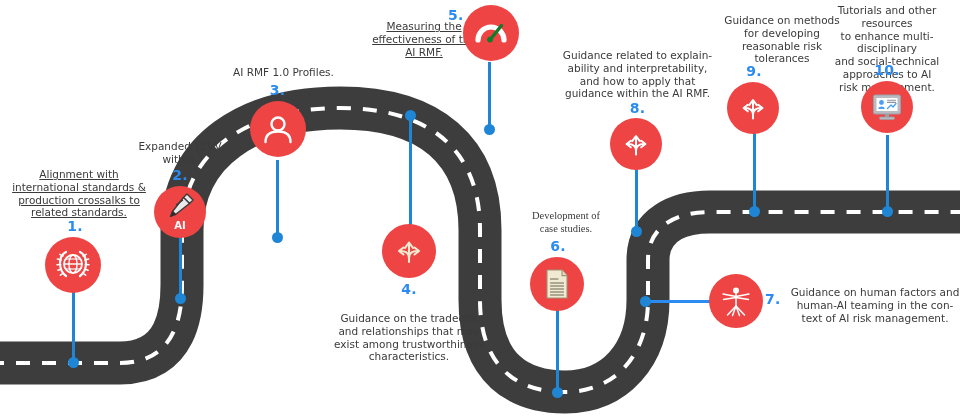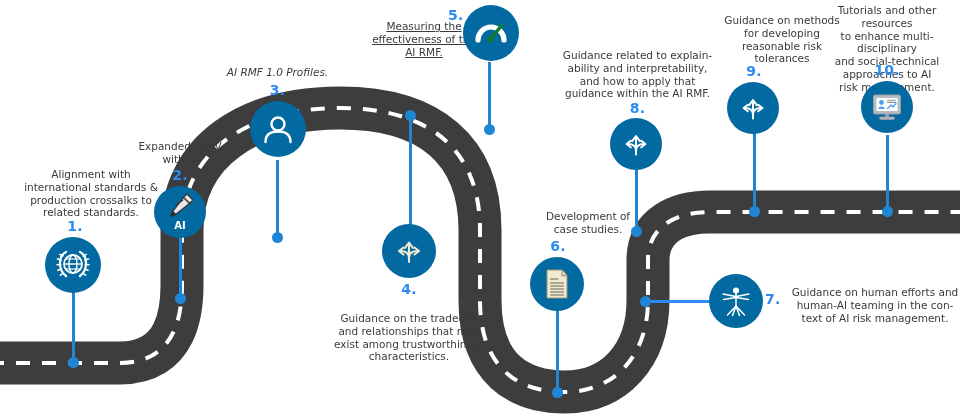--- a/index.html
+++ b/index.html
@@ -23,21 +23,21 @@
     top: 0;
     width: 960px;
     height: 419px;
   }
   .milestone {
     position: absolute;
   }
   .badge {
     position: absolute;
     border-radius: 50%;
-    background: #0369a1;
+    background: #ef4444;
     display: flex;
     align-items: center;
     justify-content: center;
     text-decoration: underline;
   }
   .badge svg { display: block; }
   .num {
     position: absolute;
     color: #2b8bf0;
     font-weight: bold;
@@ -133,21 +133,21 @@
   <div class="stem" style="left:635px; top:166px; height:66px;"></div>
   <div class="dot" style="left:631px; top:226px;"></div>
 
   <div class="stem" style="left:753px; top:132px; height:82px;"></div>
   <div class="dot" style="left:749px; top:206px;"></div>
 
   <div class="stem" style="left:886px; top:135px; height:80px;"></div>
   <div class="dot" style="left:882px; top:206px;"></div>
 
   <div class="milestone">
-    <div class="caption" style="left:16px; top:168px; width:150px;">Alignment with
+    <div class="caption" style="left:4px; top:168px; width:150px;text-decoration:underline;">Alignment with
 international standards &amp;
 production crossalks to
 related standards.</div>
     <div class="num" style="left:0px; top:218px; width:150px;">1.</div>
     <div class="badge" style="left:45px; top:237px; width:56px; height:56px;">
       <span>
         <svg width="38" height="38" viewBox="0 0 38 38">
           <circle cx="19" cy="18" r="9" fill="none" stroke="#ffffff" stroke-width="1.8"></circle>
           <ellipse cx="19" cy="18" rx="4" ry="9" fill="none" stroke="#ffffff" stroke-width="1.4"></ellipse>
           <line x1="10" y1="18" x2="28" y2="18" stroke="#ffffff" stroke-width="1.4"></line>
@@ -173,21 +173,21 @@
           <path d="M18.5 5.5 l6 6 -14 11 -3 -3 z" fill="#e9e9e9" stroke="#3a3a3a" stroke-width="1.4" stroke-linejoin="round"></path>
           <path d="M7.5 19.5 l3 3 -5 2 z" fill="#2e2e2e" stroke="#2e2e2e" stroke-width="1.2" stroke-linejoin="round"></path>
           <line x1="11" y1="13" x2="18" y2="8" stroke="#3a3a3a" stroke-width="1.2"></line>
         </svg>
       </span>
       <span class="ai-label">AI</span>
     </div>
   </div>
 
   <div class="milestone">
-    <div class="caption" style="left:205px; top:66px; width:145px;font-style:italic;">AI RMF 1.0 Profiles.</div>
+    <div class="caption" style="left:211px; top:66px; width:145px;">AI RMF 1.0 Profiles.</div>
     <div class="num" style="left:205px; top:82px; width:145px;">3.</div>
     <div class="badge" style="left:250px; top:101px; width:56px; height:56px;">
       <span>
         <svg width="36" height="36" viewBox="0 0 36 36">
           <circle cx="18" cy="13" r="6.5" fill="none" stroke="#ffffff" stroke-width="2.4"></circle>
           <path d="M5.5 31 C5.5 23 11 20.5 18 20.5 C25 20.5 30.5 23 30.5 31" fill="none" stroke="#ffffff" stroke-width="2.4" stroke-linecap="round"></path>
         </svg>
       </span>
     </div>
   </div>
@@ -224,21 +224,21 @@
         <svg width="38" height="38" viewBox="0 0 38 38">
           <path d="M6 26 A13 13 0 0 1 32 26" fill="none" stroke="#ffffff" stroke-width="5.2" stroke-linecap="round"></path>
           <path d="M18.3 25.5 L29.5 11.5" fill="none" stroke="#117a2b" stroke-width="3.4" stroke-linecap="round"></path>
           <circle cx="18" cy="25.6" r="2.9" fill="#117a2b"></circle>
         </svg>
       </span>
     </div>
   </div>
 
   <div class="milestone">
-    <div class="caption" style="left:528px; top:210px; width:120px;">Development of
+    <div class="caption" style="left:506px; top:210px; width:120px;font-family:Liberation Serif, serif;">Development of
 case studies.</div>
     <div class="num" style="left:498px; top:238px; width:120px;">6.</div>
     <div class="badge" style="left:530px; top:257px; width:54px; height:54px;">
       <span>
         <svg width="34" height="34" viewBox="0 0 34 34">
           <path d="M7 3 L22 3 L27 8.6 L27 31 L7 31 Z" fill="#f0ead2" stroke="#9c9478" stroke-width="1.1" stroke-linejoin="round"></path>
           <path d="M22 3 L22 8.6 L27 8.6" fill="#e2dbc0" stroke="#9c9478" stroke-width="1.1" stroke-linejoin="round"></path>
           <g stroke="#6b6652" stroke-width="1.15" stroke-linecap="round">
             <line x1="10.5" y1="12" x2="18" y2="12"></line>
             <line x1="10.5" y1="16" x2="23.5" y2="16"></line>
@@ -265,21 +265,21 @@
             <line x1="19" y1="15.5" x2="31.5" y2="17.5"></line>
             <line x1="19" y1="24" x2="10.5" y2="33"></line>
             <line x1="19" y1="24" x2="27.5" y2="33"></line>
             <line x1="19" y1="24" x2="15.5" y2="33.5"></line>
             <line x1="19" y1="24" x2="22.5" y2="33.5"></line>
           </g>
         </svg>
       </span>
     </div>
     <div class="num" style="left:765px; top:291px; width:22px; text-align:left;">7.</div>
-    <div class="caption left-align" style="left:790px; top:286px; width:170px; text-align:center;">Guidance on human efforts and
+    <div class="caption left-align" style="left:790px; top:286px; width:170px; text-align:center;">Guidance on human factors and
 human-AI teaming in the con-
 text of AI risk management.</div>
   </div>
 
   <div class="milestone">
     <div class="caption" style="left:555px; top:49px; width:165px;">Guidance related to explain-
 ability and interpretability,
 and how to apply that
 guidance within the AI RMF.</div>
     <div class="num" style="left:555px; top:100px; width:165px;">8.</div>

